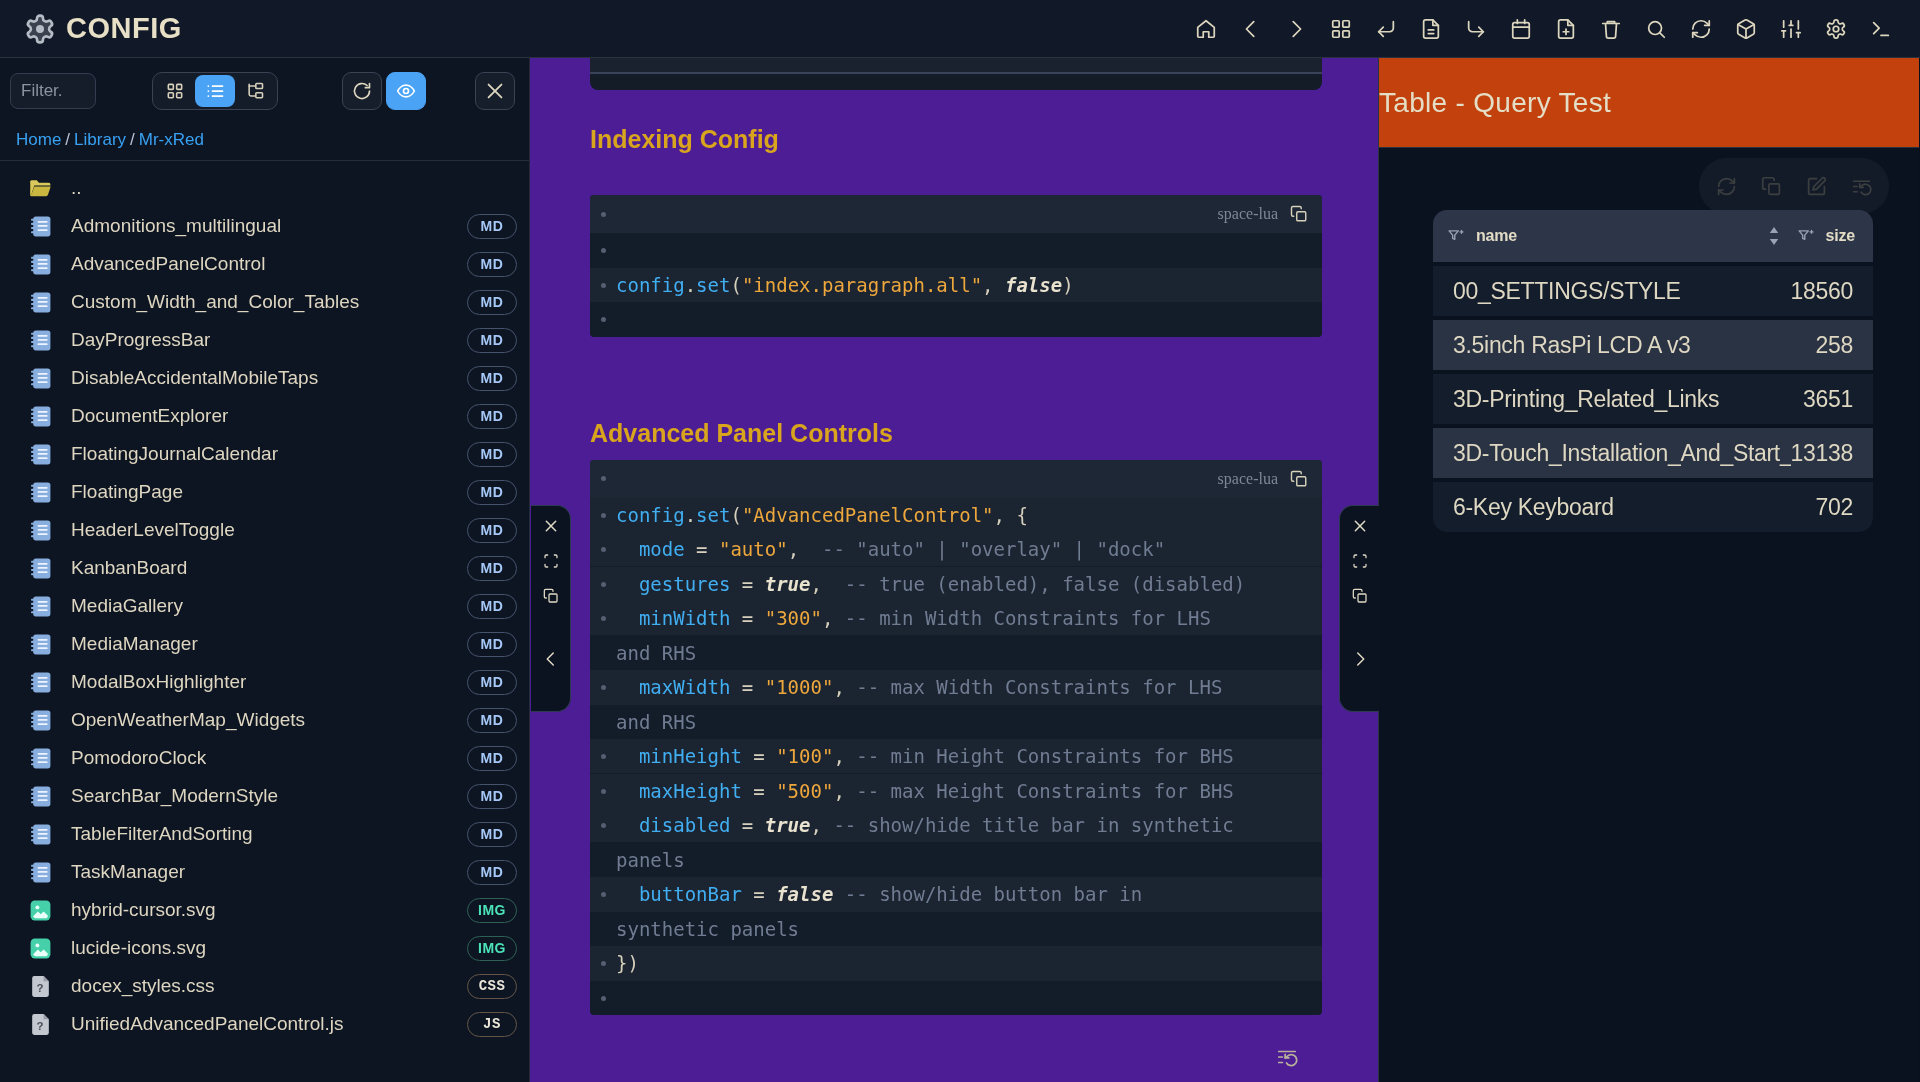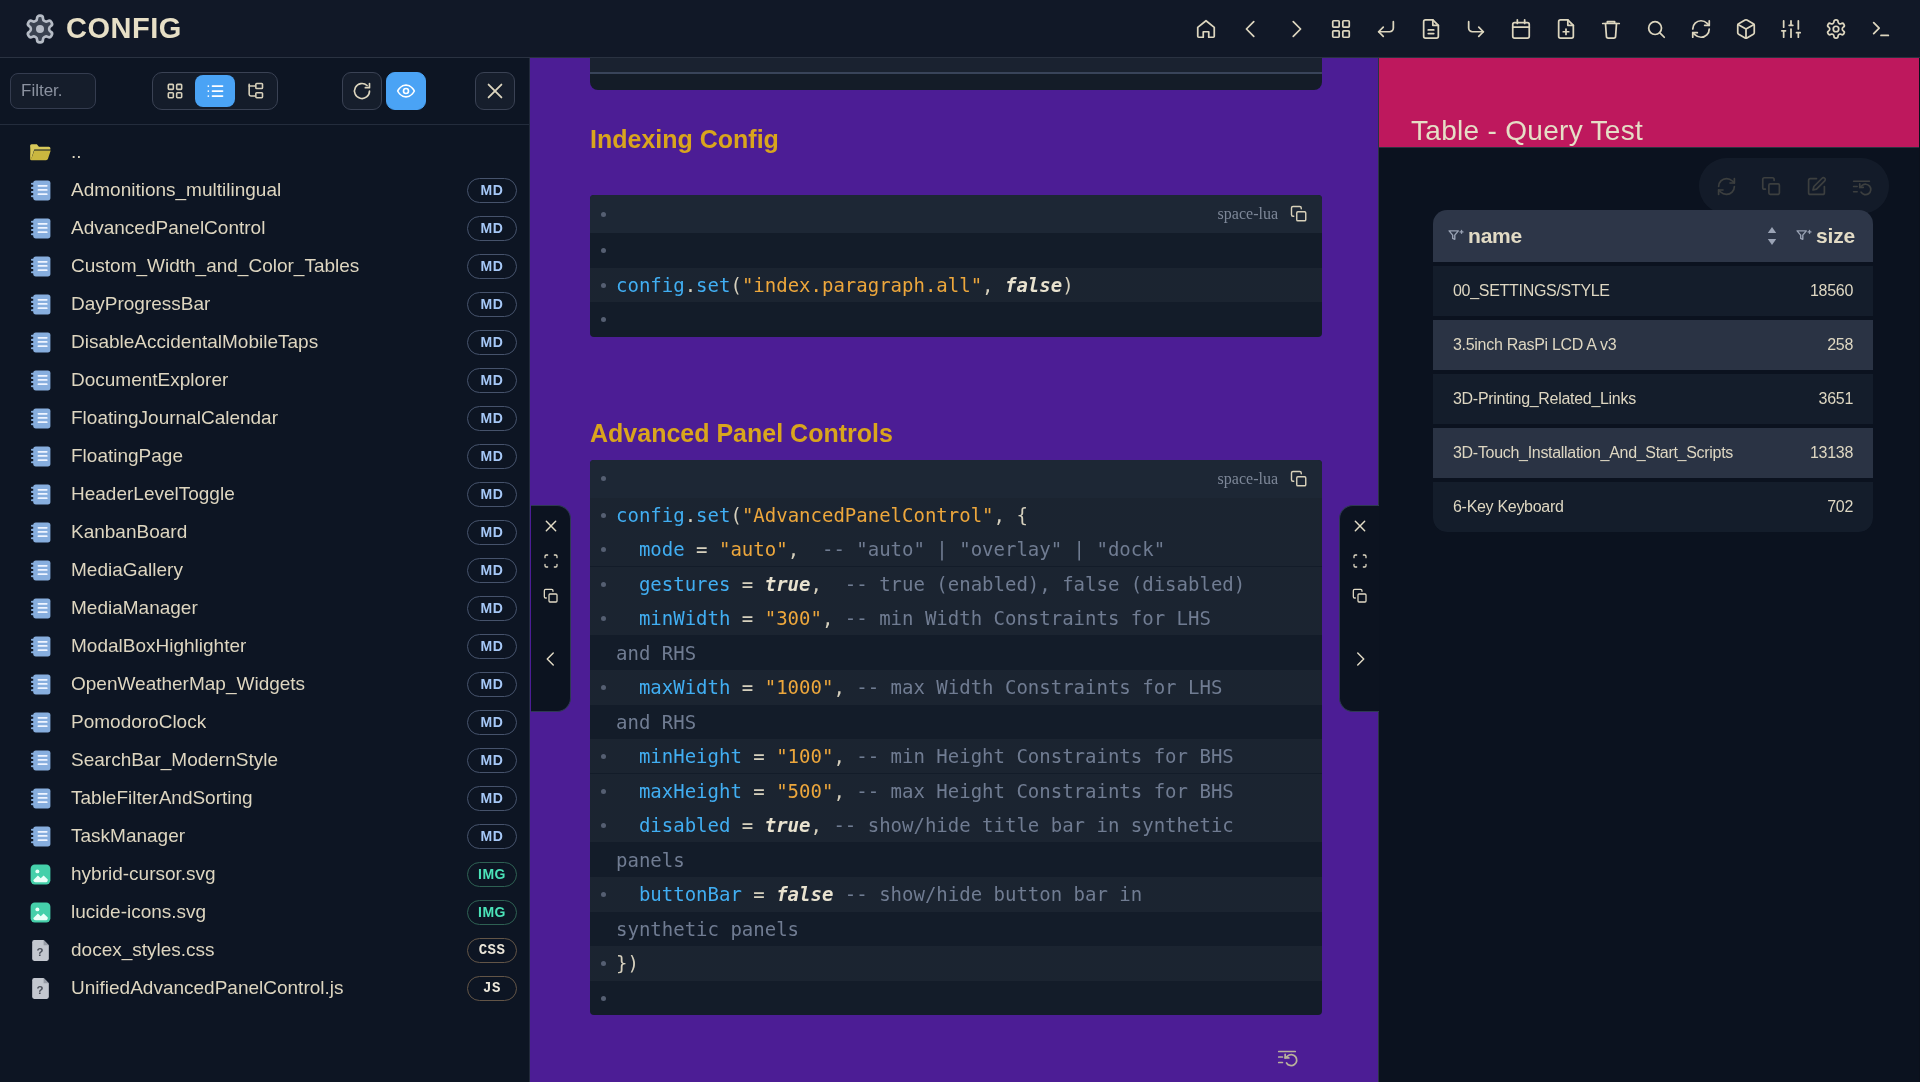--- a/index.html
+++ b/index.html
@@ -90,35 +90,35 @@
 
   
   .flap { position:absolute; top:505px; height:207px; width:40px; background:#0c1320;
           border:1.5px solid #2e3a52; display:flex; flex-direction:column; align-items:center; padding-top:12px; }
   .flap-left { left:531px; border-left:none; border-radius:0 14px 14px 0; }
   .flap-right { left:1339px; border-right:none; border-radius:14px 0 0 14px; }
   .flap .icon { width:16px; height:16px; color:#e3dcc6; margin-bottom:19px; cursor:pointer; }
   .flap .chev { width:18px; height:18px; margin-top:27px; color:#e3dcc6; cursor:pointer; }
 
   
-  .rp-header { height:90px; background:#be185d; border-bottom:1px solid #2a3340;
-               display:flex; align-items:flex-end; padding-left:32px; }
+  .rp-header { height:90px; background:#c2410c; border-bottom:1px solid #2a3340;
+               display:flex; align-items:center; }
   .rp-title { font-size:28px; font-weight:normal; color:#e5dec6; letter-spacing:.3px; }
   .rp-tools { position:absolute; top:100px; right:30px; width:190px; height:56px;
               background:#1b2432; border-radius:28px; opacity:.55;
               display:flex; align-items:center; justify-content:center; gap:24px; }
   .rp-tools .icon { width:21px; height:21px; color:#7e7a68; opacity:.75; cursor:pointer; }
   .qtable { position:absolute; top:152px; left:54px; width:440px; border-radius:14px; overflow:hidden; }
   .qt-header { height:52px; background:#2d3648; display:flex; align-items:center; padding:0 18px 0 14px; }
   .qt-header .icon { width:17px; height:17px; color:#98a1b3; }
-  .qt-col-label { font-size:21px; font-weight:bold; color:#e2dbc5; margin-left:4px; letter-spacing:-.2px; }
+  .qt-col-label { font-size:16px; font-weight:bold; color:#e2dbc5; margin-left:12px; letter-spacing:-.2px; }
   .qt-sort { margin-left:auto; width:14px; height:20px; color:#9aa3b5; margin-right:16px; cursor:pointer; }
   .qt-rows { display:flex; flex-direction:column; gap:4px; margin-top:4px; }
   .qt-row { height:50px; display:flex; align-items:center; padding:0 20px;
-            background:#141d2b; font-size:16px; letter-spacing:-.3px; color:#ded7c2; cursor:pointer; }
+            background:#141d2b; font-size:23px; letter-spacing:-.3px; color:#ded7c2; cursor:pointer; }
   .qt-row:nth-child(even) { background:#2a3344; }
   .qt-row:last-child { border-radius:0 0 14px 14px; }
   .qt-name { flex:1; white-space:nowrap; overflow:hidden; }
   .qt-size { flex:none; }
 </style>
 </head>
 <body>
 
 <div class="page">
 
@@ -253,20 +253,21 @@
             </span>
         </div>
         <span class="sq-btn sb-close">
             <span class="icon">
               <svg viewBox="0 0 24 24" fill="none" stroke="currentColor" stroke-width="2" stroke-linecap="round">
                 <path d="M5 5l14 14M19 5 5 19"></path>
               </svg>
             </span>
           </span>
       </div>
+      <nav class="breadcrumb"><span class="crumb">Home</span><span class="crumb-sep">/</span><span class="crumb">Library</span><span class="crumb-sep">/</span><span class="crumb">Mr-xRed</span></nav>
       <div class="sb-divider"></div>
       <ul class="filelist">
           <li class="file-row">
             <span class="icon ficon">
               <svg viewBox="0 0 24 24">
                 <path d="M2 5.5A1.5 1.5 0 0 1 3.5 4h5l2 2.5H20a1.5 1.5 0 0 1 1.5 1.5v1H6L3 18.5z" fill="#d8c95a"></path>
                 <path d="M2 5.5V18a1.5 1.5 0 0 0 1.5 1.5h13.8a2 2 0 0 0 1.9-1.4L21.8 10H6L3.2 18z" fill="#cab73f"></path>
               </svg>
             </span>
             <span class="fname">..</span>

